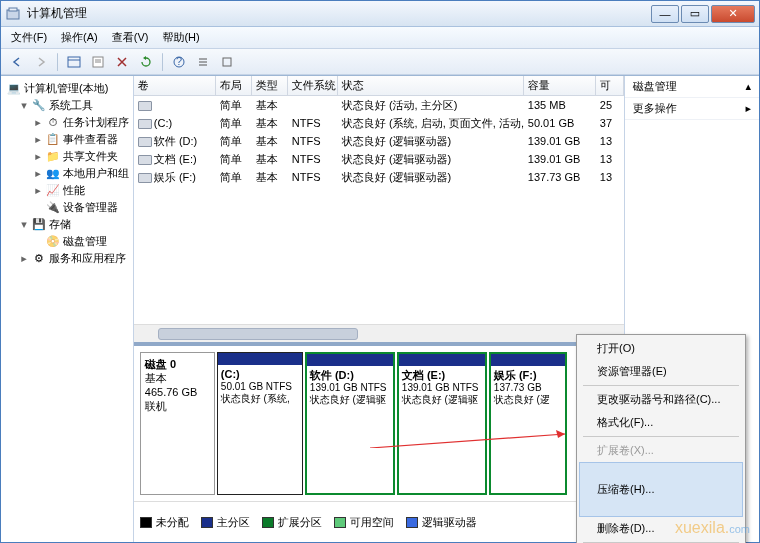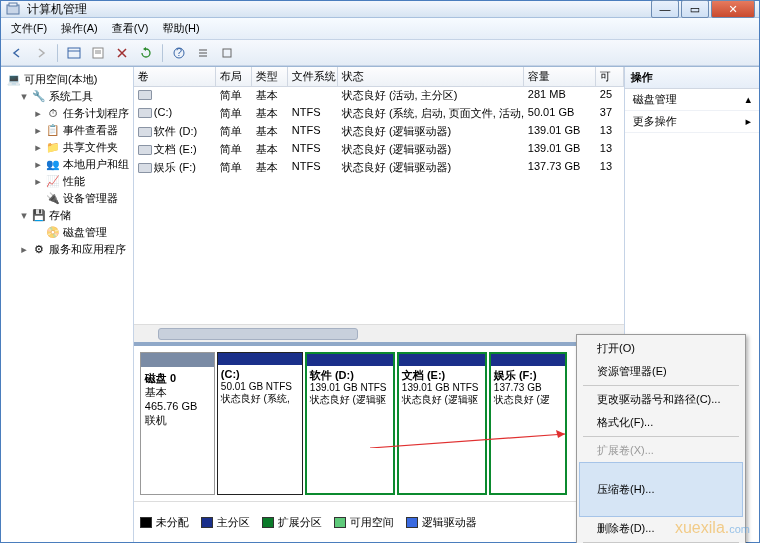--- a/index.html
+++ b/index.html
@@ -1,18 +1,18 @@
 <!DOCTYPE html>
 <html><head>
 <meta charset="utf-8">
 <style>
 *{box-sizing:border-box;margin:0;padding:0;font-family:"Microsoft YaHei",Tahoma,sans-serif;font-size:11px}
 body{width:760px;height:543px;background:#fff;overflow:hidden;position:relative}
 .window{width:760px;height:543px;border:1px solid #4a7dbd;background:#eef3fa;display:flex;flex-direction:column}
-.titlebar{height:17px;background:linear-gradient(#f3f7fd,#d7e4f2);display:flex;align-items:center;padding:0 4px;border-bottom:1px solid #a9c1de}
+.titlebar{height:26px;background:linear-gradient(#f3f7fd,#d7e4f2);display:flex;align-items:center;padding:0 4px;border-bottom:1px solid #a9c1de}
 .title-icon{width:16px;height:16px;margin-right:6px;display:flex;align-items:center;justify-content:center}
 .title-text{flex:1;font-size:12px;color:#000}
 .winbtns{display:flex;gap:0}
 .winbtn{width:28px;height:18px;border:1px solid #6b8bb3;background:linear-gradient(#e8f0fb,#cfe0f4);display:flex;align-items:center;justify-content:center;font-size:11px;border-radius:2px;margin-left:2px}
 .winbtn.close{background:linear-gradient(#e67a5e,#c94a2f);color:#fff;width:44px}
 .menubar{height:22px;background:linear-gradient(#f7fbff,#e6eef8);display:flex;align-items:center;padding:0 4px;border-bottom:1px solid #c5d3e6;gap:2px}
 .menuitem{padding:8px 6px;cursor:default}
 .toolbar{height:26px;background:linear-gradient(#f6f9fd,#e4ecf6);display:flex;align-items:center;padding:0 6px;gap:4px;border-bottom:1px solid #c5d3e6}
 .tbtn{width:20px;height:20px;display:flex;align-items:center;justify-content:center;border:1px solid transparent;border-radius:2px}
 .tbtn.sep{width:1px;height:18px;background:#b5c6da;border:none;margin:0 2px}
@@ -22,28 +22,28 @@
 .tree-item .exp{width:10px;text-align:center;color:#666}
 .tree-item .ico{width:14px;height:14px;display:inline-flex;align-items:center;justify-content:center}
 .tree-item .lbl{}
 .tree .l1{padding-left:16px}
 .tree .l2{padding-left:30px}
 .center{flex:1;display:flex;flex-direction:column;border-right:1px solid #c5d3e6}
 .vol-table{flex:1;display:flex;flex-direction:column;overflow:hidden}
 .thead{display:flex;background:linear-gradient(#fdfdfe,#eef2f7);border-bottom:1px solid #d0d7e2;height:20px}
 .th{padding:2px 4px;border-right:1px solid #d0d7e2;overflow:hidden;white-space:nowrap}
 .tbody{flex:1;overflow:auto;background:#fff}
-.tr{display:flex;height:18px;}
+.tr{display:flex;height:18px;align-items:center}
 .td{padding:1px 4px;overflow:hidden;white-space:nowrap}
 .c-vol{width:82px}.c-lay{width:36px}.c-type{width:36px}.c-fs{width:50px}.c-stat{width:186px}.c-cap{width:72px}.c-free{width:28px}
 .hscroll{height:18px;background:#f0f0f0;border-top:1px solid #ddd;display:flex;align-items:center;padding:0 4px}
 .hscroll .thumb{height:12px;width:200px;background:#c8d0dc;border:1px solid #a5b0c2;border-radius:3px;margin-left:20px}
 .diskmap{height:200px;border-top:4px solid #8fa8c8;background:#fff;display:flex;flex-direction:column}
 .disk-row{display:flex;padding:6px;gap:2px;flex:1}
-.disk-info{width:75px;border:1px solid #999;background:#fff;display:flex;flex-direction:column}
+.disk-info{width:75px;border:1px solid #999;background:#fff;display:flex;}
 .disk-info .hdr{background:#7a8ba5;height:14px}
 .disk-info .txt{padding:4px;line-height:14px}
 .parts{flex:1;display:flex;gap:2px}
 .part{border:1px solid #222;display:flex;flex-direction:column;position:relative}
 .part .phdr{height:12px}
 .part .ptxt{padding:3px 3px;font-size:10px;line-height:12px;overflow:hidden}
 .phdr.navy{background:#1a2f8a}
 .part.boxed{border:2px solid #0b8a2e}
 .legend{height:22px;padding:20px 6px;display:flex;align-items:center;gap:12px;border-top:1px solid #ddd}
 .legend .sw{width:12px;height:11px;display:inline-block;margin-right:4px;vertical-align:middle;border:1px solid #333}
@@ -140,21 +140,21 @@
         <svg width="12" height="12">
           <rect x="2" y="2" width="8" height="8" fill="none" stroke="#666"></rect>
         </svg>
       </span>
   </div>
 
   <div class="body">
     <div class="tree">
       <div class="tree-item">
           <span class="ico">💻</span>
-          <span class="lbl">可用空间(本地)</span>
+          <span class="lbl">计算机管理(本地)</span>
         </div>
       <div class="tree-item l1">
           <span class="exp">▾</span>
           <span class="ico">🔧</span>
           <span class="lbl">系统工具</span>
         </div>
       <div class="tree-item l2">
           <span class="exp">▸</span>
           <span class="ico">⏱</span>
           <span class="lbl">任务计划程序</span>
@@ -212,21 +212,21 @@
           <div class="th c-cap">容量</div>
           <div class="th c-free">可</div>
         </div>
         <div class="tbody" id="tbody">
             <div class="tr">
               <div class="td c-vol"><span class="drive-icon"></span></div>
               <div class="td c-lay">简单</div>
               <div class="td c-type">基本</div>
               <div class="td c-fs"></div>
               <div class="td c-stat">状态良好 (活动, 主分区)</div>
-              <div class="td c-cap">281 MB</div>
+              <div class="td c-cap">135 MB</div>
               <div class="td c-free">25</div>
             </div>
             <div class="tr">
               <div class="td c-vol"><span class="drive-icon"></span>(C:)</div>
               <div class="td c-lay">简单</div>
               <div class="td c-type">基本</div>
               <div class="td c-fs">NTFS</div>
               <div class="td c-stat">状态良好 (系统, 启动, 页面文件, 活动, 主分区)</div>
               <div class="td c-cap">50.01 GB</div>
               <div class="td c-free">37</div>
@@ -298,21 +298,20 @@
           <span><span class="sw" style="background:#000"></span><span>未分配</span></span>
           <span><span class="sw" style="background:#1a2f8a"></span><span>主分区</span></span>
           <span><span class="sw" style="background:#0b7a2a"></span><span>扩展分区</span></span>
           <span><span class="sw" style="background:#5ec97a"></span><span>可用空间</span></span>
           <span><span class="sw" style="background:#3a6ae0"></span><span>逻辑驱动器</span></span>
         </div>
       </div>
     </div>
 
     <div class="rpanel">
-      <div class="rhdr">操作</div>
       <div class="rrow">
           <span>磁盘管理</span>
           <span>▴</span>
         </div>
       <div class="rrow">
           <span>更多操作</span>
           <span>▸</span>
         </div>
     </div>
   </div>

